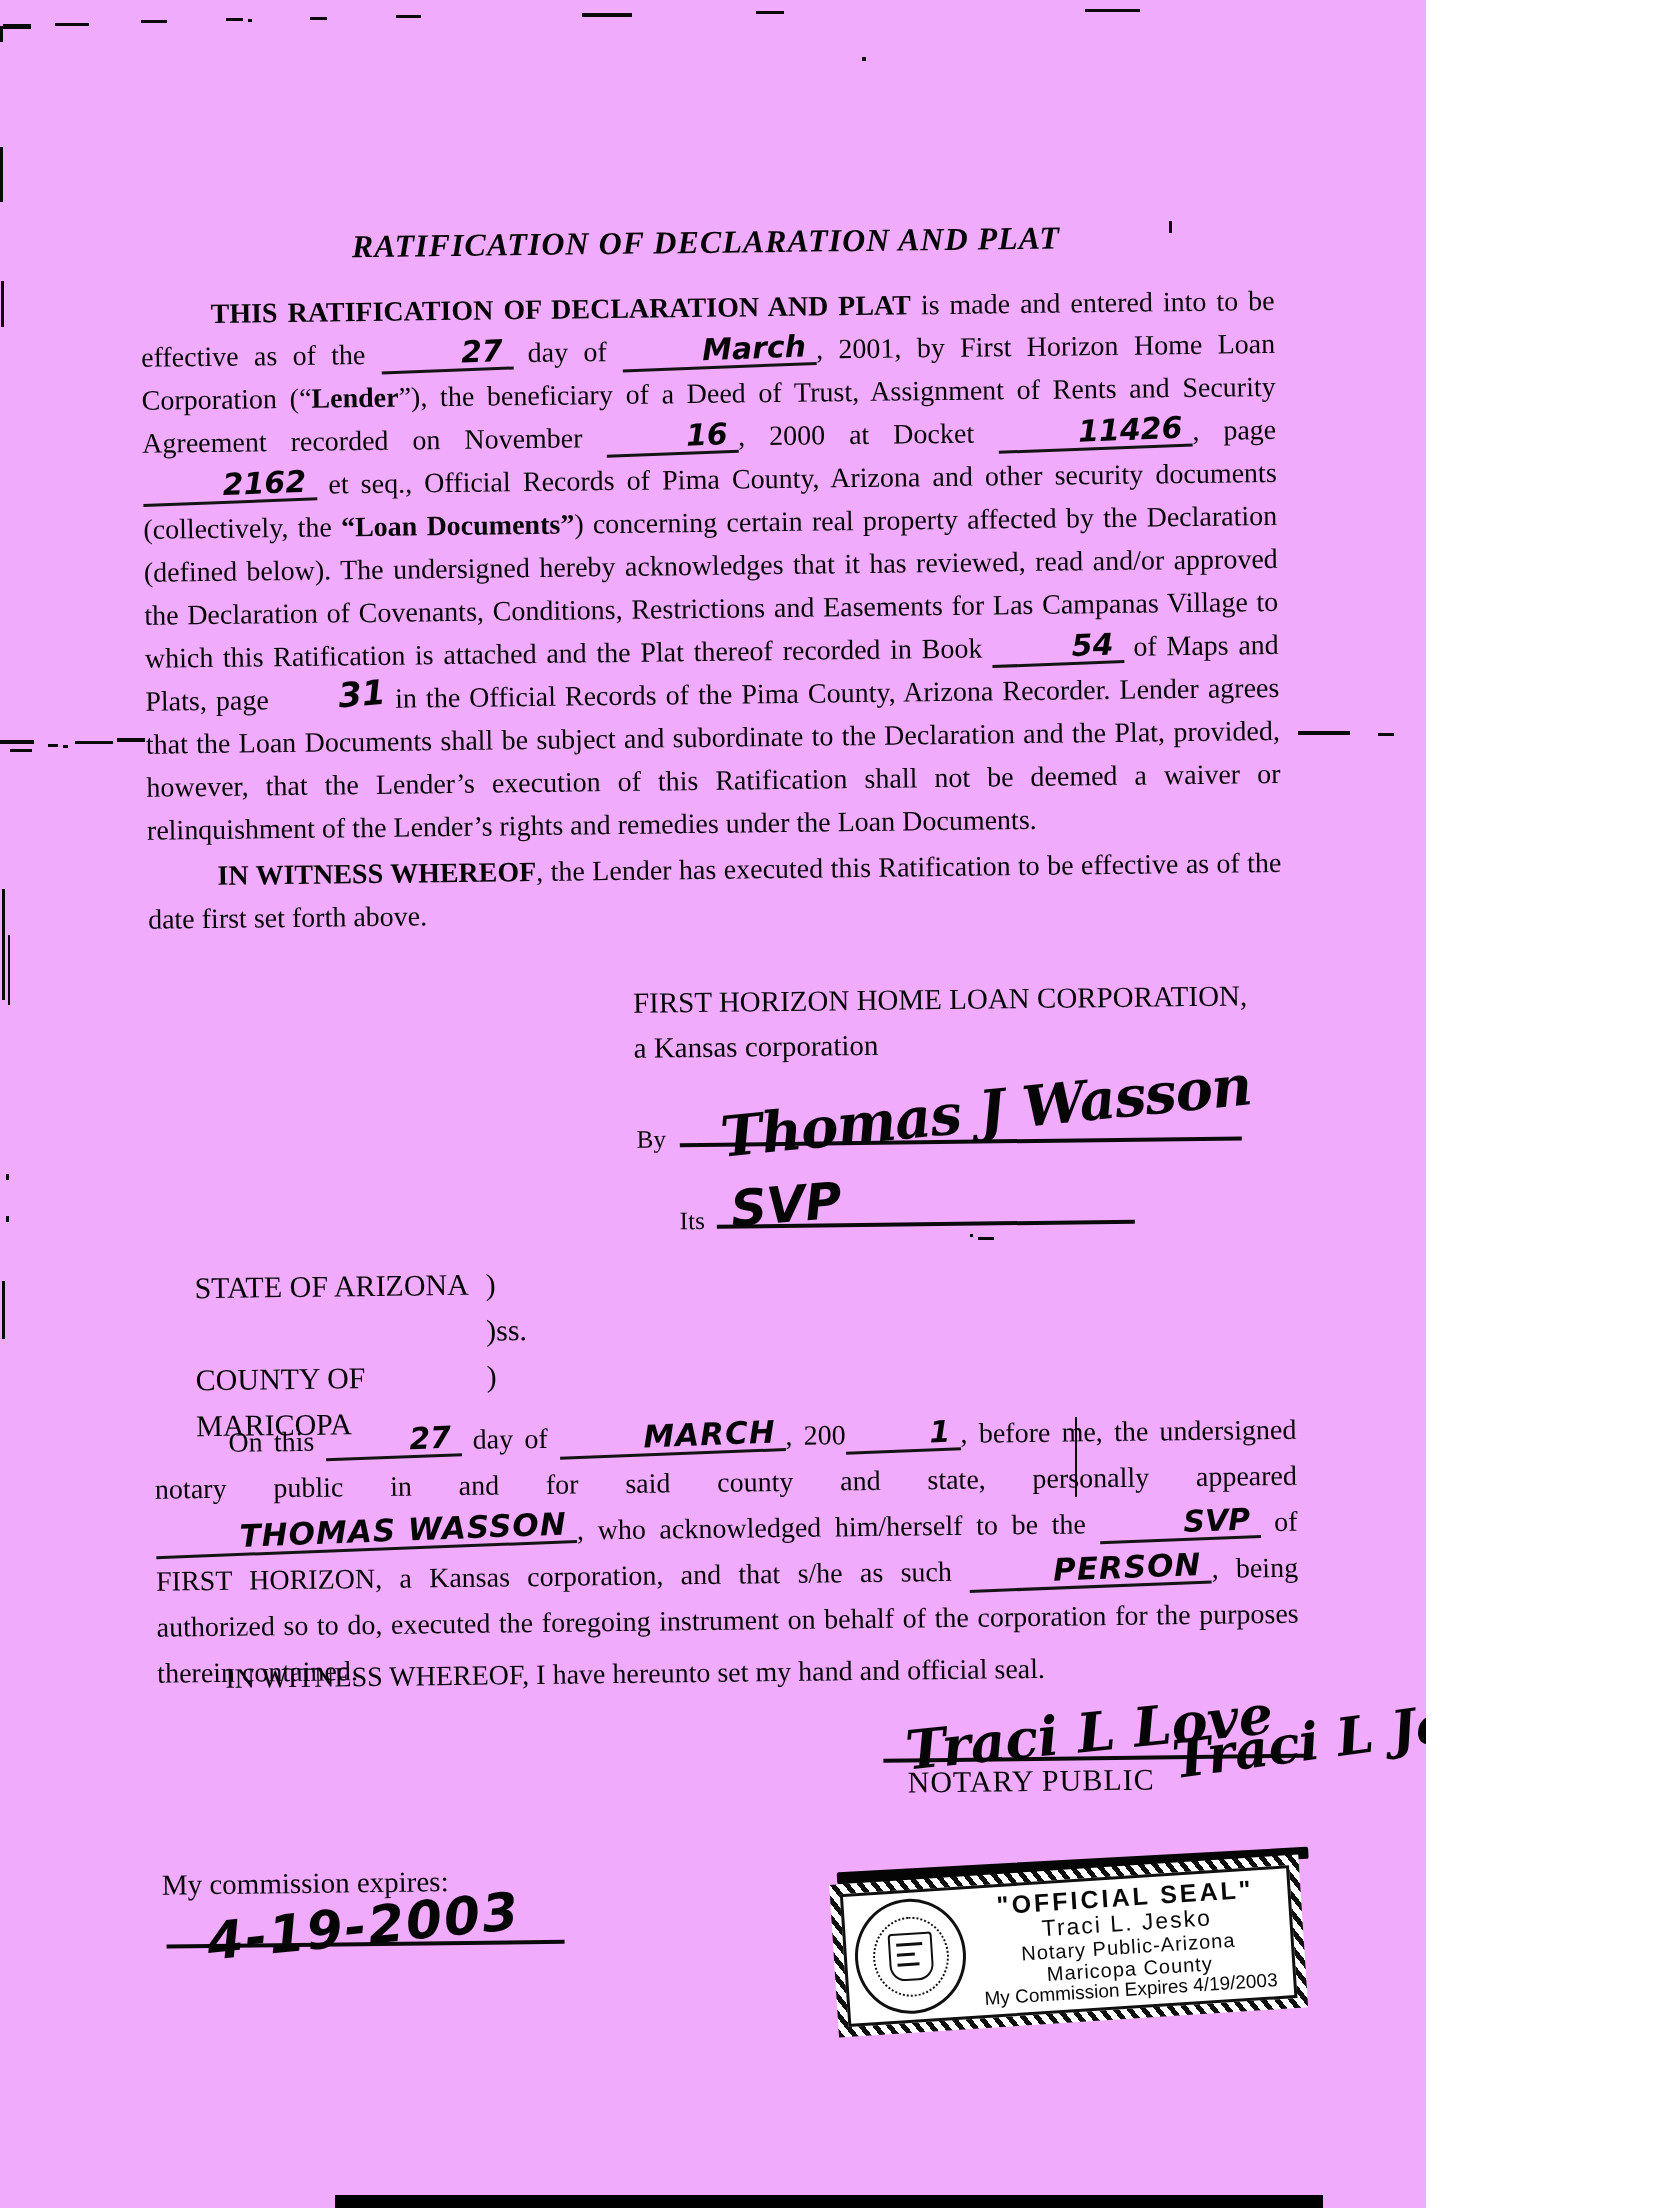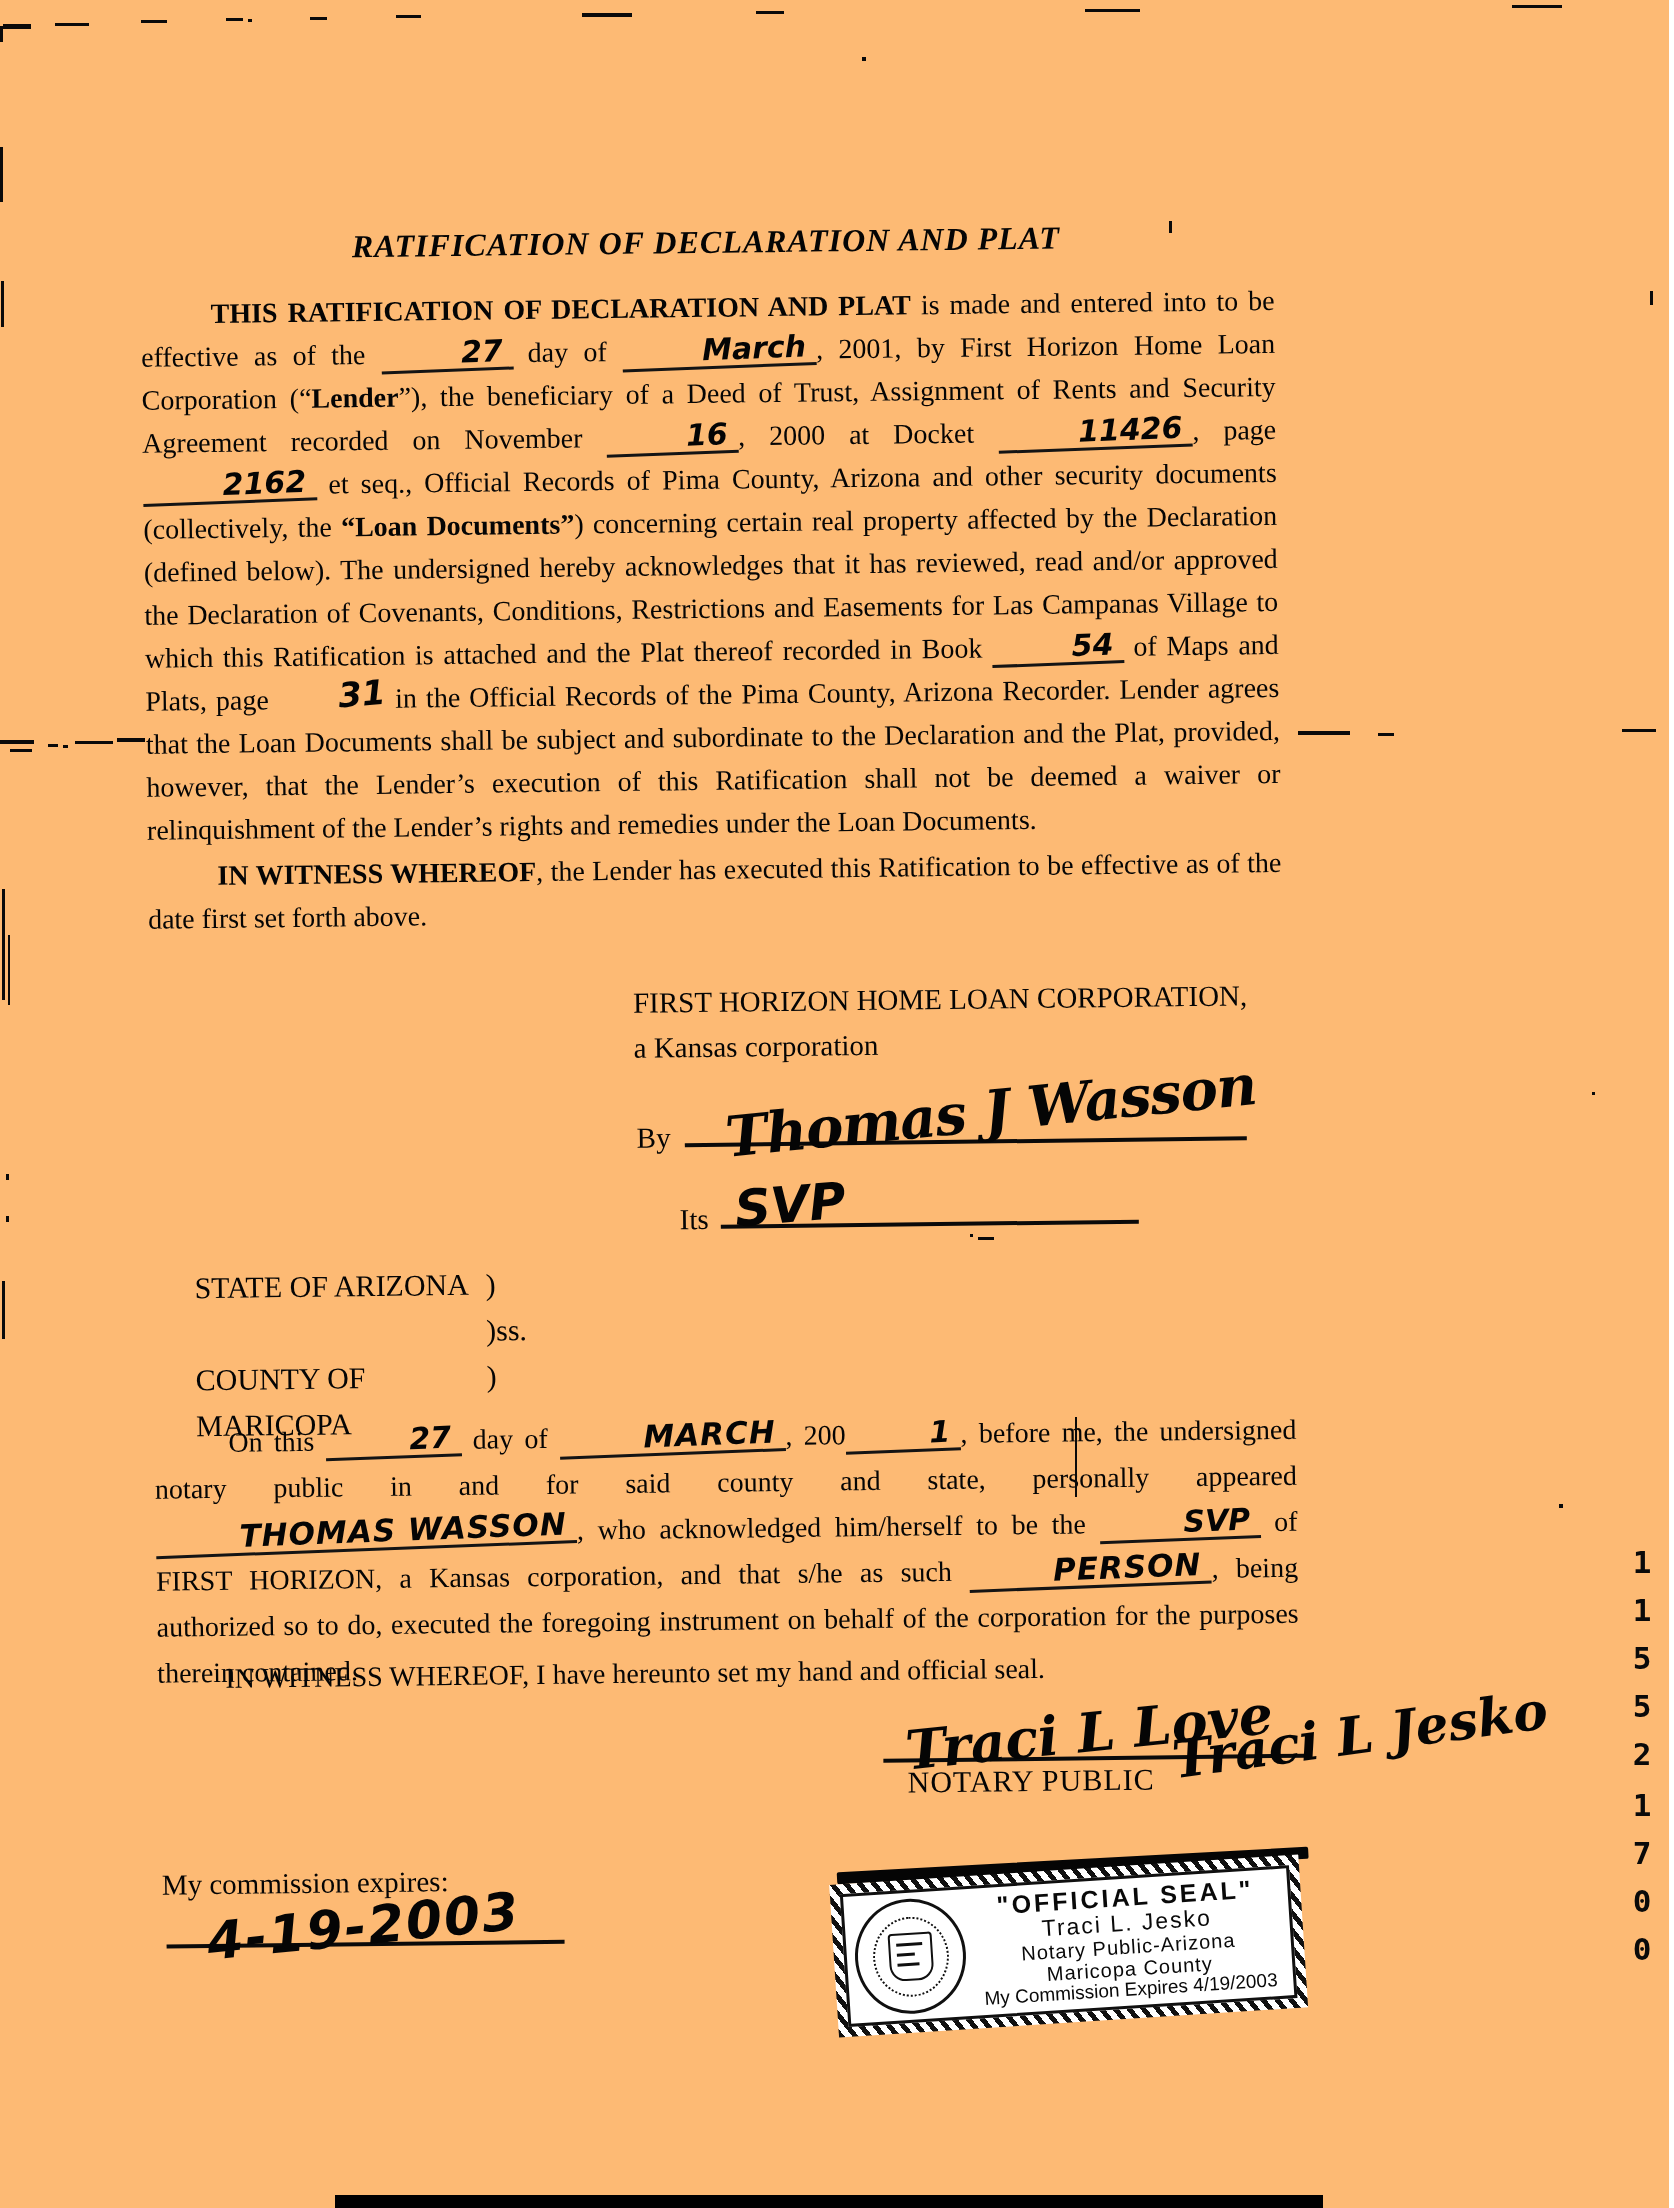--- a/index.html
+++ b/index.html
@@ -1,16 +1,16 @@
 <!DOCTYPE html>
 <html><head>
 <meta charset="utf-8">
 <style>
   html,body{margin:0;padding:0;background:#ffffff;}
-  .page{position:relative;width:1669px;height:2209px;background:#fdba74;overflow:hidden;
+  .page{position:relative;width:1426px;height:2209px;background:#f0abfc;overflow:hidden;
         font-family:"Liberation Serif",serif;color:#050505;}
   .doc{position:absolute;left:0;top:0;width:1675px;height:2209px;
        transform:rotate(-0.7deg);transform-origin:617px 995px;}
 
   .title{position:absolute;left:149px;top:225px;width:1132px;text-align:center;
          font-size:32px;font-weight:bold;font-style:italic;letter-spacing:1px;}
 
   .para{position:absolute;text-align:justify;font-size:28px;line-height:43px;}
   #para1{left:149px;top:287px;width:1134px;text-indent:70px;}
   #para2{left:149px;top:849px;width:1134px;text-indent:70px;}
@@ -18,21 +18,21 @@
   .b{font-weight:bold;}
 
   .hw{font-family:"DejaVu Sans",sans-serif;font-style:italic;font-weight:bold;}
   .fill{display:inline-block;border-bottom:3px solid #141414;padding:0 10px 1px;
         line-height:1;font-size:30px;transform:rotate(-1.5deg);}
   .fill.caps{font-size:31px;letter-spacing:1px;}
   .nofill{display:inline-block;font-size:34px;transform:rotate(-4deg);line-height:1;}
 
   .company{position:absolute;left:633px;top:981px;font-size:29px;line-height:45px;}
 
-  .lbl{font-size:29px;}
+  .lbl{font-size:25px;}
   .uline{display:inline-block;position:relative;border-bottom:4px solid #0a0a0a;
          vertical-align:baseline;}
   .script{font-family:"DejaVu Serif",serif;font-style:italic;font-weight:bold;
           white-space:nowrap;}
 
   .by-row{position:absolute;left:635px;top:1102px;}
   .by-row .uline{width:562px;height:42px;margin-left:14px;}
   .by-row .script{position:absolute;left:40px;bottom:-4px;font-size:56px;
                   transform:rotate(-5deg);letter-spacing:-1px;}
 

